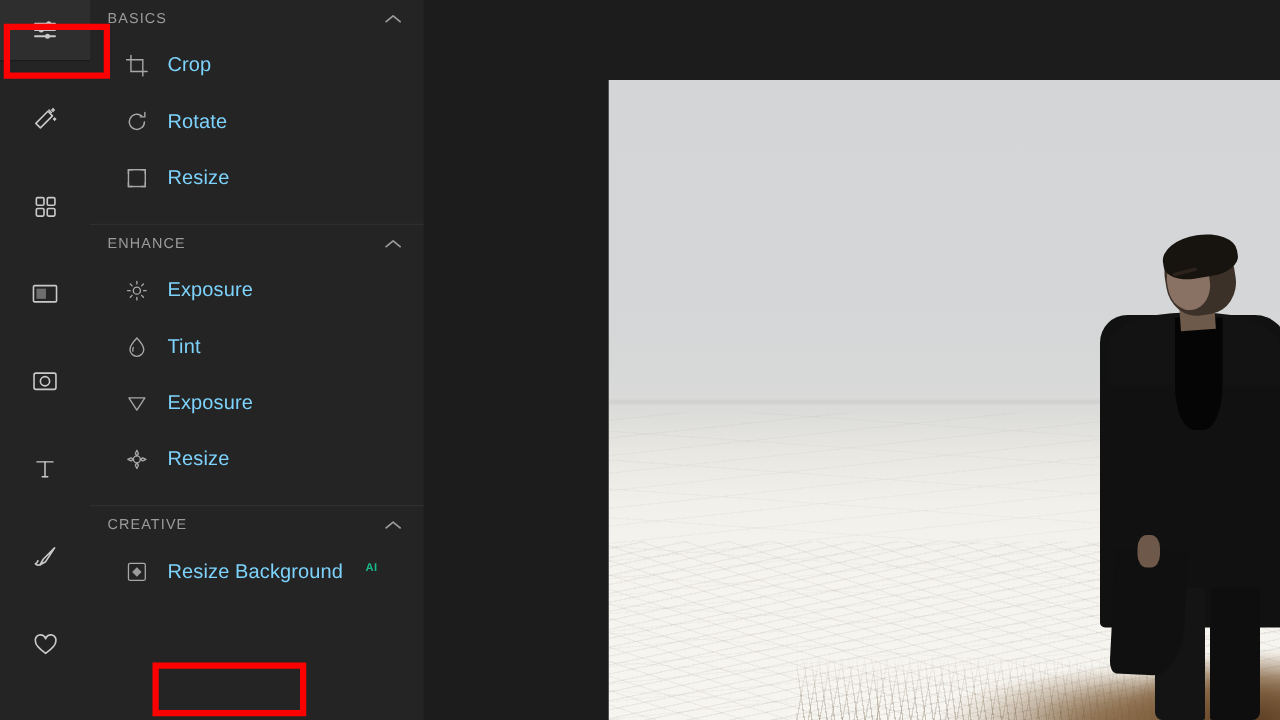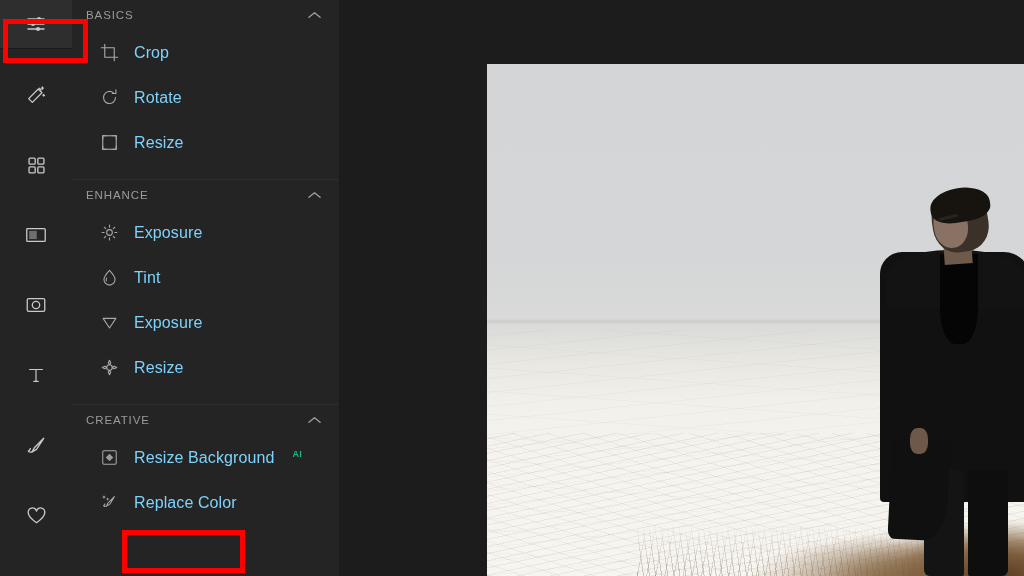--- a/index.html
+++ b/index.html
@@ -403,31 +403,20 @@
       <span class="ico">
         <svg width="19" height="19" viewBox="0 0 22 22" fill="none" stroke="currentColor" stroke-width="1.2" stroke-linejoin="round">
           <rect x="3.2" y="3.2" width="15.6" height="15.6" rx="1.4"></rect>
           <path d="M11 6.6 L15.4 11 L11 15.4 L6.6 11 Z" fill="currentColor" stroke="none" opacity="0.9"></path>
         </svg>
       </span>
       <span class="lbl">Resize Background</span>
       <span class="ai-badge" style="color:#19b98a">AI</span>
     </div>
 
-    <div class="item">
-      <span class="ico">
-        <svg width="19" height="19" viewBox="0 0 22 22" fill="none" stroke="currentColor" stroke-width="1.2" stroke-linecap="round" stroke-linejoin="round">
-          <path d="M16.6 4.2 L9.4 11.4 l-1.8 3.6 l3.6 -1.8 Z"></path>
-          <path d="M7.2 15.2 c-1.2 .5 -2.4 .2 -3.1 -.6 c1.1 -.3 1.4 -1.2 1.6 -2"></path>
-          <path d="M4.6 3.6 v2.2 M3.5 4.7 h2.2"></path>
-          <path d="M8.8 6.2 v1.6 M8 7 h1.6"></path>
-        </svg>
-      </span>
-      <span class="lbl">Replace Color</span>
-    </div>
   </div>
 
   <div class="canvas">
     <div class="photo">
       <div class="sky"></div>
       <div class="horizon"></div>
       <div class="snow-tex"></div>
       <div class="snow-tex2"></div>
       <div class="grass"></div>
       <div class="dirt"></div>

